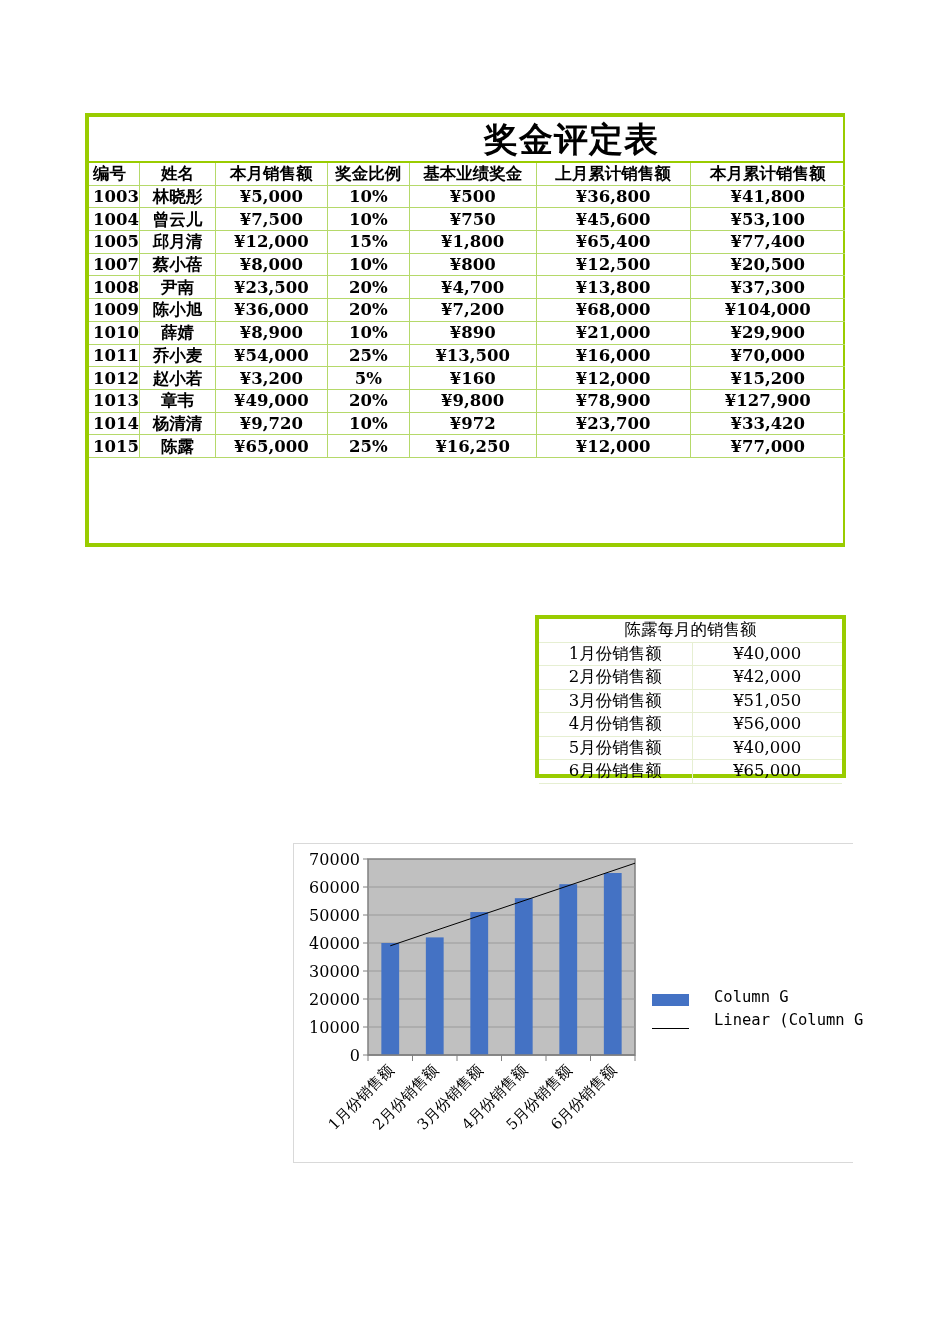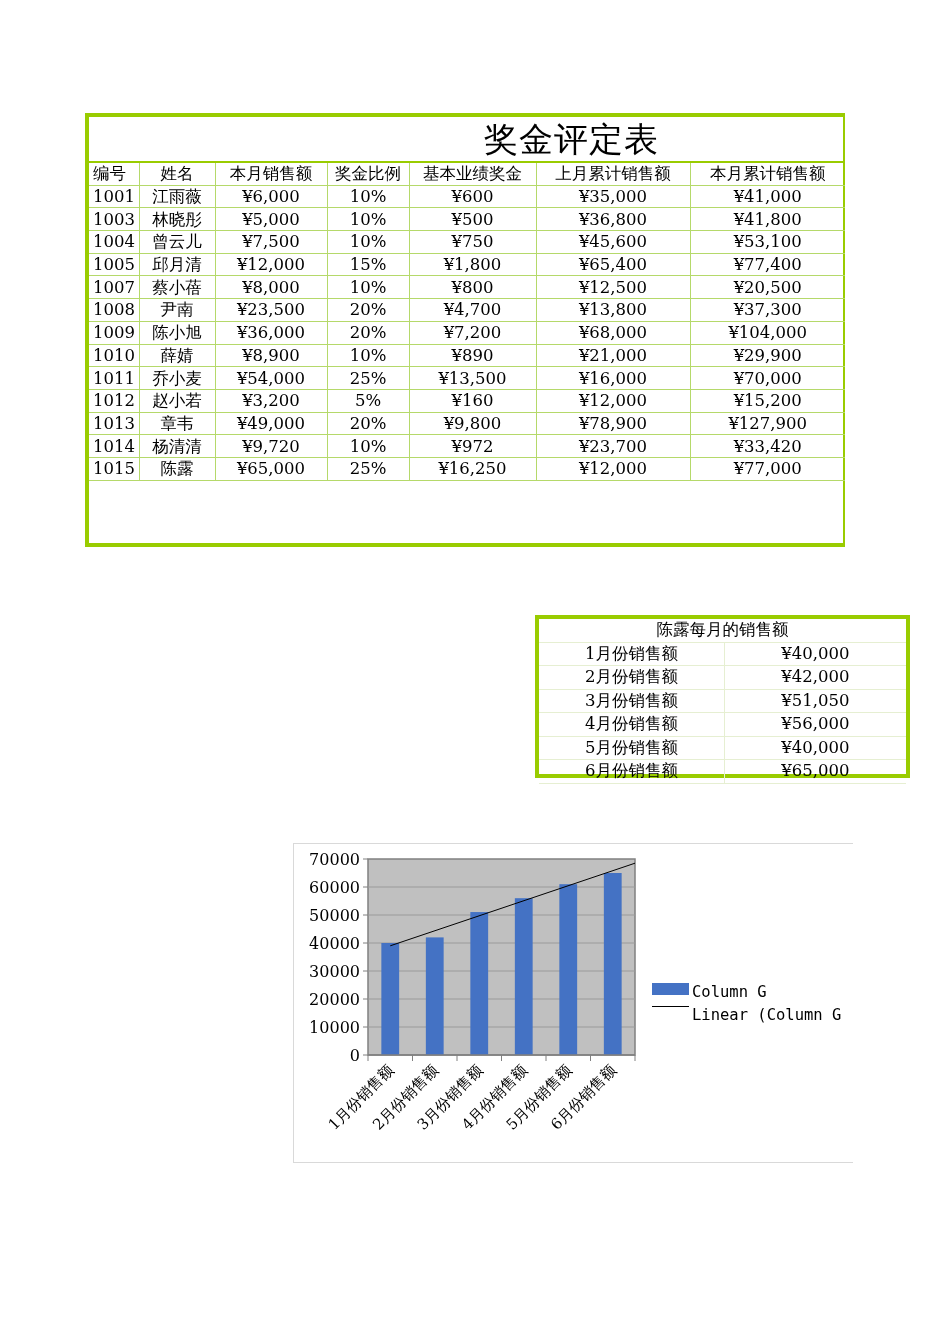--- a/index.html
+++ b/index.html
@@ -1,38 +1,38 @@
 <!DOCTYPE html>
 <html><head>
 <meta charset="utf-8">
 <style>
   html, body { margin:0; padding:0; background:#ffffff; }
   body { width:950px; height:1344px; position:relative; overflow:hidden;
          font-family:"DejaVu Serif","Liberation Serif",serif; color:#000; }
   .main-table { position:absolute; left:85px; top:113px; width:760px; height:434px;
                 border-top:4px solid #99CC00; border-left:4px solid #99CC00; border-bottom:4px solid #99CC00;
-                border-right:2px solid #99CC00; box-sizing:border-box; }
+                border-right:2px solid #99CC00; box-sizing:border-box;font-weight:bold; }
   .title-row { position:absolute; left:0; top:0; right:0; height:44px; }
   .title-text { position:absolute; left:395px; top:0; font-size:34px; line-height:44px; letter-spacing:1px; }
   table.grid { position:absolute; left:0; top:44px; border-collapse:collapse; width:756px;padding-left:16px; }
   table.grid td { border:1px solid #b5d96a; height:21.7px; padding:0; font-size:16.5px; line-height:21px; text-align:center; white-space:nowrap; overflow:hidden; }
   table.grid tr:first-child td { border-top:2px solid #99CC00; }
   table.grid td:first-child { border-left:none; text-align:left; padding-left:4px; }
   table.grid td:last-child { border-right:none; }
-  .month-table { position:absolute; left:535px; top:615px; width:375px; height:163px;
+  .month-table { position:absolute; left:535px; top:615px; width:311px; height:163px;
                  border:4px solid #99CC00; box-sizing:border-box; }
   .month-table table { border-collapse:collapse; width:100%; }
   .month-table td { border:1px solid #e6efd2; height:22.5px; padding:0; font-size:16.5px; line-height:22px; text-align:center; }
   .month-table td.mhead { border-top:none; border-left:none; border-right:none; }
   .month-table td:first-child { border-left:none; }
   .month-table td:last-child { border-right:none; }
   .chart-box { position:absolute; left:293px; top:843px; width:560px; height:320px;
                border:1px solid #d9d9d9; border-right:none; box-sizing:border-box; background:#fff; }
   .legend { position:absolute; left:652px; top:983px; font-family:"DejaVu Sans Mono","Liberation Mono",monospace; font-size:15.5px; }
-  .legend-row { display:flex; align-items:flex-start; height:23px; white-space:nowrap; }
+  .legend-row { display:flex; align-items:flex-end; height:23px; white-space:nowrap;gap:22px; }
   .legend-swatch-bar { width:37px; height:12px; background:#4472C4; margin-right:3px; }
   .legend-swatch-line { width:37px; height:1px; background:#000; margin-right:3px; }
 </style>
 </head>
 <body>
 
 <div class="main-table">
   <div class="title-row">
     <span class="title-text">奖金评定表</span>
   </div>
@@ -48,29 +48,20 @@
     </colgroup>
     <tbody id="bonus-body">
         <tr>
           <td>编号</td>
           <td>姓名</td>
           <td>本月销售额</td>
           <td>奖金比例</td>
           <td>基本业绩奖金</td>
           <td>上月累计销售额</td>
           <td>本月累计销售额</td>
-        </tr>
-        <tr>
-          <td>1001</td>
-          <td>江雨薇</td>
-          <td>¥6,000</td>
-          <td>10%</td>
-          <td>¥600</td>
-          <td>¥35,000</td>
-          <td>¥41,000</td>
         </tr>
         <tr>
           <td>1003</td>
           <td>林晓彤</td>
           <td>¥5,000</td>
           <td>10%</td>
           <td>¥500</td>
           <td>¥36,800</td>
           <td>¥41,800</td>
         </tr>

